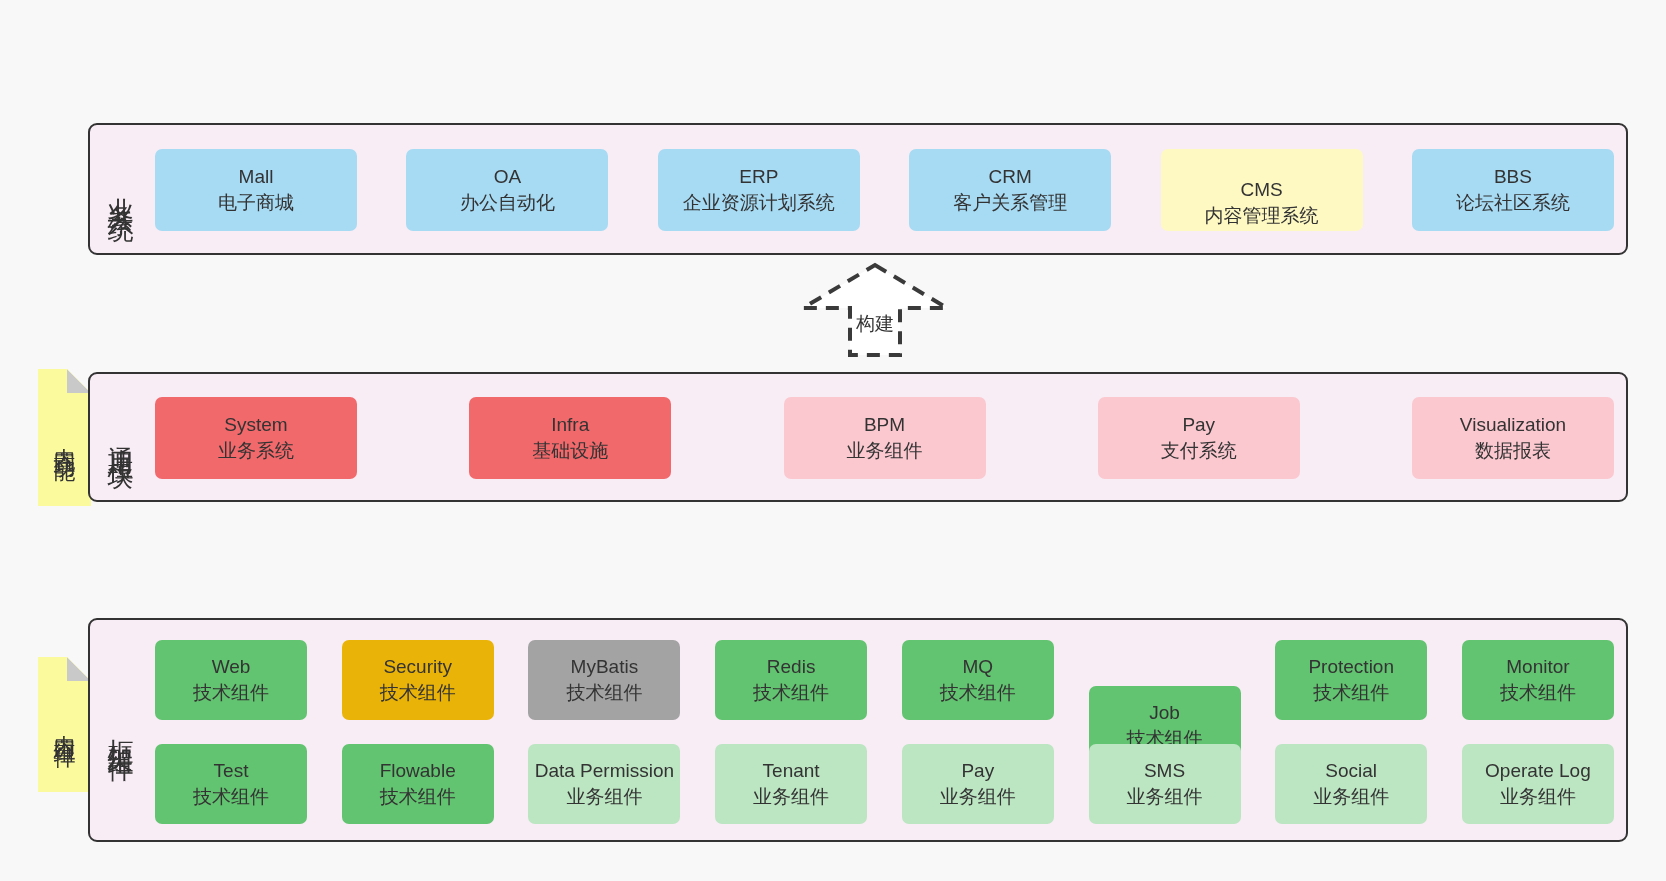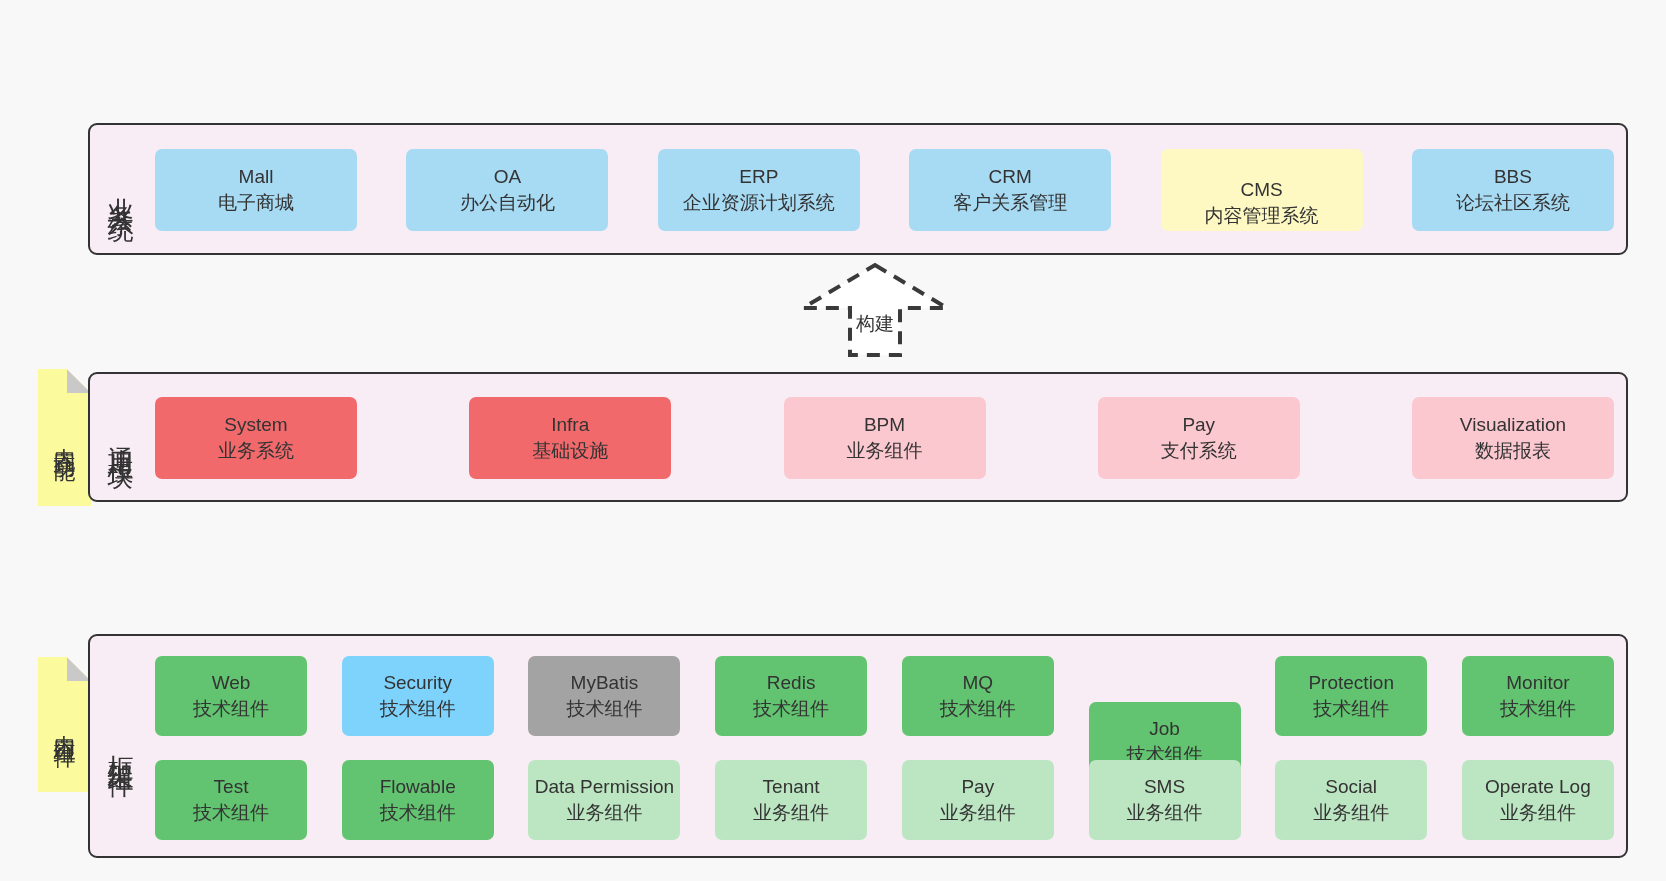--- a/index.html
+++ b/index.html
@@ -24,21 +24,21 @@
   
   .container{
     position:absolute;left:88px;width:1540px;box-sizing:border-box;
     background:var(--container-bg);
     border:2px solid var(--container-border);
     border-radius:9px;
     z-index:2;
   }
   .layer-top{top:123px;height:132px;}
   .layer-mid{top:372px;height:130px;}
-  .layer-bottom{top:634px;height:224px;}
+  .layer-bottom{top:618px;height:224px;}
 
   
   .v-label{
     position:absolute;left:14px;top:50%;transform:translateY(-50%);
     writing-mode:vertical-rl;text-orientation:upright;
     font-size:26px;letter-spacing:6px;color:var(--text);
     white-space:nowrap;
   }
 
   
@@ -160,21 +160,21 @@
       <div class="fold"></div>
       <div class="note-text">内置功能</div>
     </div>
     <div class="container layer-bottom">
       <div class="v-label">框架组件</div>
       <div class="boxes row-0">
         <div class="box w8" style="background: rgb(98, 195, 112);">
           <div class="en">Web</div>
           <div class="zh">技术组件</div>
         </div>
-        <div class="box w8" style="background: #7dd3fc;">
+        <div class="box w8" style="background: #eab308;">
           <div class="en">Security</div>
           <div class="zh">技术组件</div>
         </div>
         <div class="box w8" style="background: #a3a3a3;">
           <div class="en">MyBatis</div>
           <div class="zh">技术组件</div>
         </div>
         <div class="box w8" style="background: rgb(98, 195, 112);">
           <div class="en">Redis</div>
           <div class="zh">技术组件</div>

